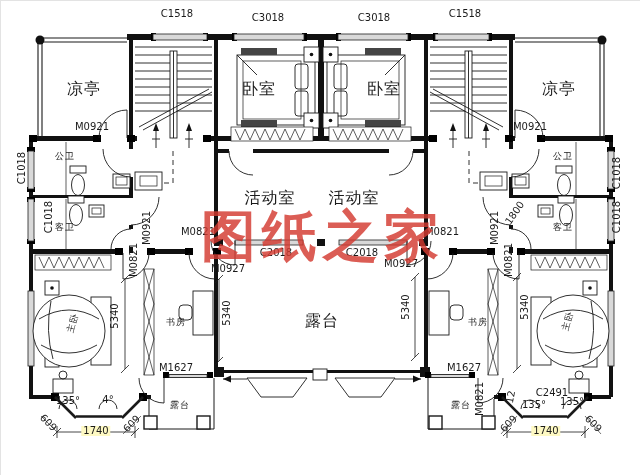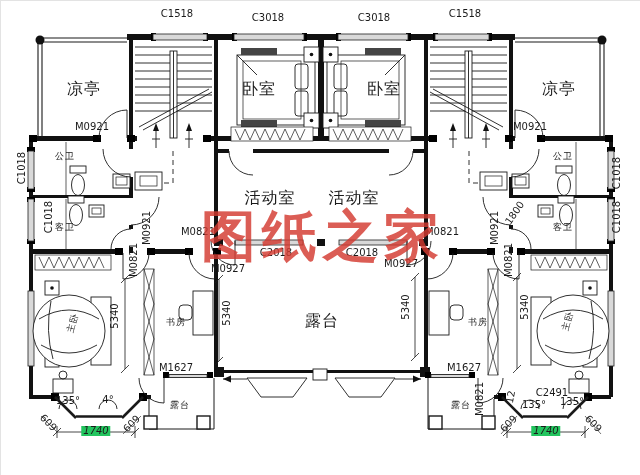--- a/index.html
+++ b/index.html
@@ -4,21 +4,21 @@
 <style>
   html,body{margin:0;padding:0;background:#fff;}
   .stage{position:relative;width:640px;height:475px;background:#fff;overflow:hidden;
          font-family:"DejaVu Sans",sans-serif;border-top:1px solid #e3e3e3;border-left:1px solid #e3e3e3;}
   .stage svg{position:absolute;left:0;top:0;}
   .lbl{position:absolute;transform:translate(-50%,-50%);color:#1a1a1a;white-space:nowrap;line-height:1;}
   .room{font-size:16px;letter-spacing:1px;}
   .sm{font-size:9px;}
   .code{font-size:10px;font-family:"DejaVu Sans",sans-serif;}
   .dim{font-size:10px;}
-  .bg{background:#22c55e;padding:0 2px;font-style:italic;}
+  .bg{background:#fef9c3;padding:0 2px;}
   .v{transform:translate(-50%,-50%) rotate(-90deg);}
   .r45{transform:translate(-50%,-50%) rotate(45deg);}
   .rn45{transform:translate(-50%,-50%) rotate(-45deg);}
   .rn55{transform:translate(-50%,-50%) rotate(-55deg);}
   .rn75{transform:translate(-50%,-50%) rotate(-75deg);}
   .rn80{transform:translate(-50%,-50%) rotate(-80deg);}
   .wm{position:absolute;left:322px;top:236px;transform:translate(-50%,-50%);
       font-family:"DejaVu Serif",serif;font-weight:700;font-size:55px;letter-spacing:6px;
       color:#d43a30;opacity:.82;white-space:nowrap;}
 </style>

